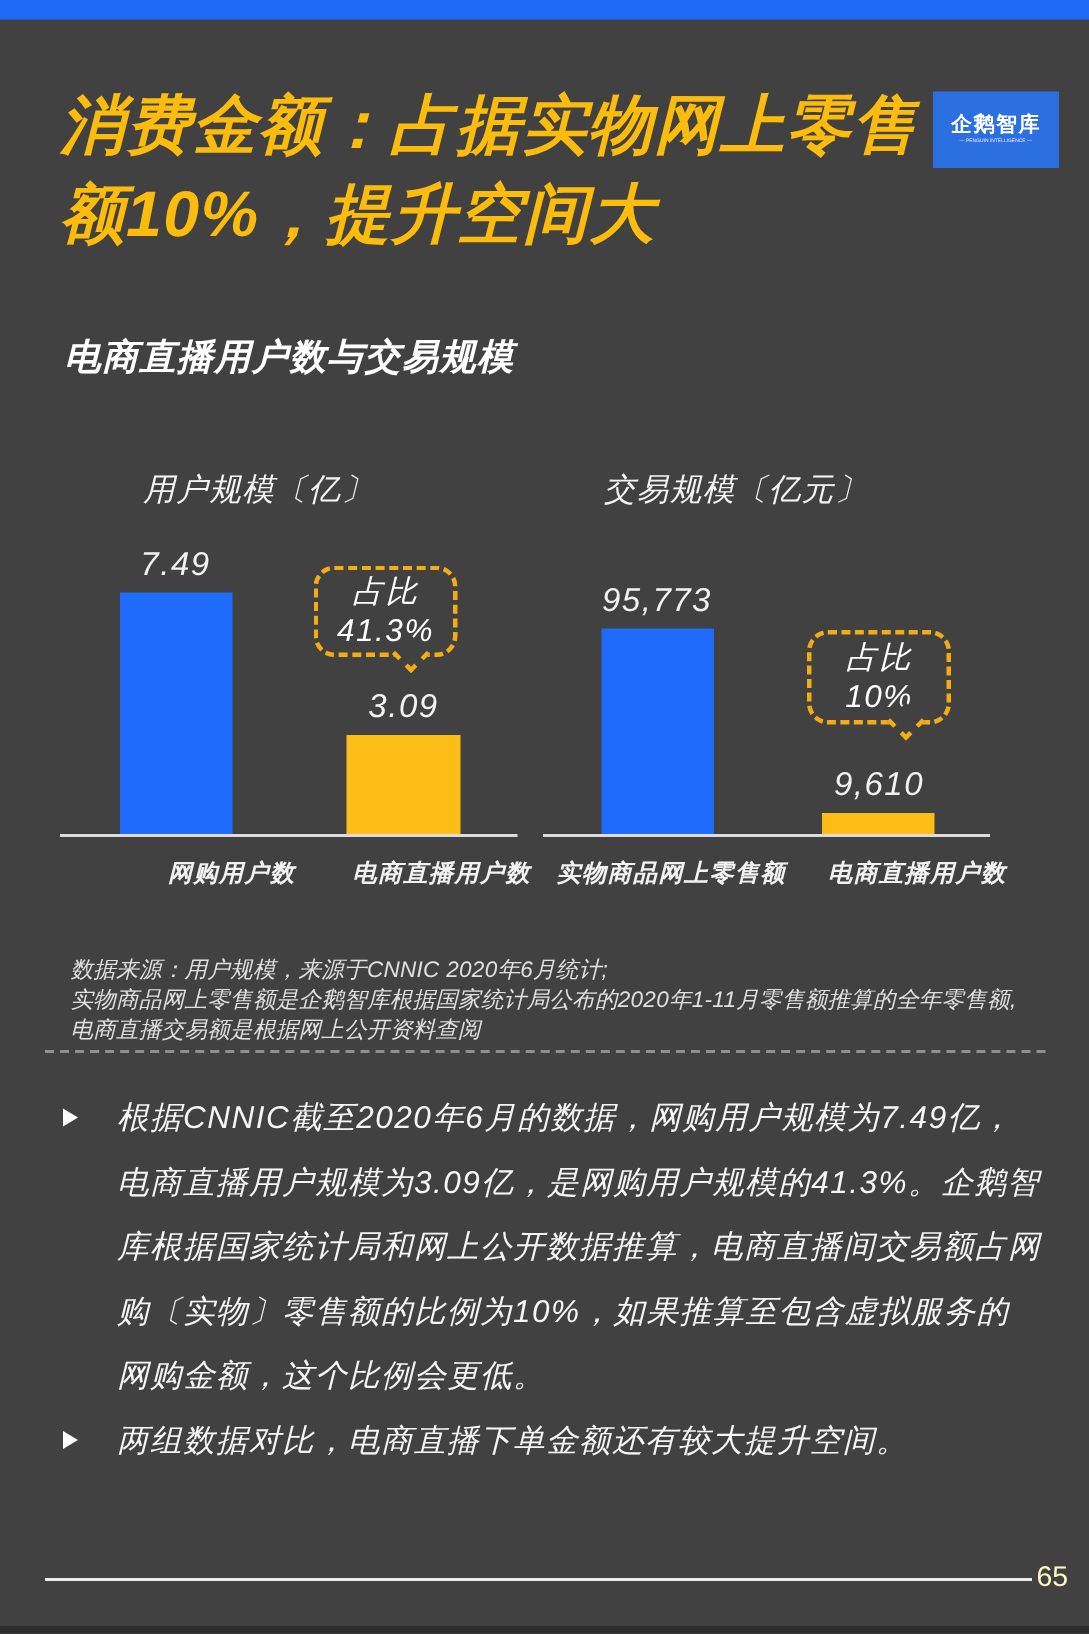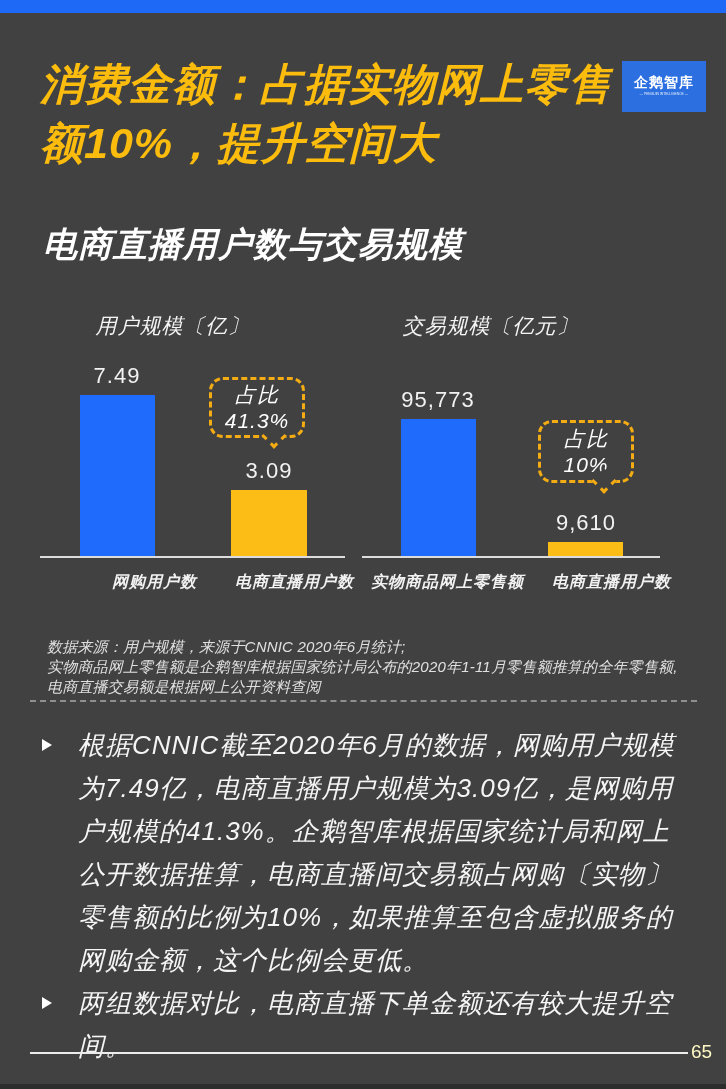--- a/index.html
+++ b/index.html
@@ -22,42 +22,42 @@
   .logo{
     left:622px;top:61px;width:84px;height:51px;background:#2B6FE0;
     display:flex;flex-direction:column;align-items:center;justify-content:center;
     color:#fff;
   }
   .logo-cn{font-size:14px;font-weight:bold;letter-spacing:1px;line-height:15px;}
   .logo-en{font-size:6px;transform:scale(0.55);transform-origin:center;white-space:nowrap;line-height:8px;opacity:.9;}
 
   .section-heading{
     left:43px;top:222px;width:600px;
-    color:#FFFFFF;font-weight:bold;font-style:italic;font-size:34px;letter-spacing:1px;
+    color:#FFFFFF;font-weight:bold;font-style:italic;font-size:24px;letter-spacing:1px;
   }
 
   
   #chart{left:0;top:300px;width:726px;height:300px;}
   .chart-title{top:12px;color:#F4F4F4;font-style:italic;font-size:21px;text-align:center;letter-spacing:1px;}
   .ct0{left:40px;width:265px;}
   .ct1{left:358px;width:265px;}
 
   .plot{left:0;top:0;width:726px;height:258px;}
   .axis{bottom:0;height:2px;background:#DCDCDC;}
   .axis0{left:40px;width:305px;}
   .axis1{left:362px;width:298px;}
   .bar{bottom:2px;}
   .b0{left:80px;width:75px;}
   .b1{left:231px;width:76px;}
   .b2{left:401px;width:75px;}
   .b3{left:548px;width:75px;}
 
   .vlabel{
     width:160px;text-align:center;color:#F2F2F2;
-    font-size:22px;letter-spacing:1px;
+    font-style:italic;font-size:22px;letter-spacing:1px;
   }
   .v0{left:37px;}  .v1{left:189px;}  .v2{left:358px;}  .v3{left:506px;}
 
   .bubble{
     border:3px dashed #F3AC13;border-radius:14px;
     display:flex;flex-direction:column;align-items:center;justify-content:center;
     color:#fff;font-style:italic;font-size:21px;line-height:26px;letter-spacing:1px;
   }
   .bubble .tail{
     position:absolute;width:15px;height:15px;background:#414141;
@@ -88,21 +88,21 @@
 
   
   .bullets{left:42px;top:724px;width:652px;}
   .bullet{display:flex;margin:0 0 0 0;}
   .bullet-marker{
     flex:0 0 10px;width:0;height:0;margin:15px 16px 0 0;
     border-left:10px solid #FFFFFF;
     border-top:6px solid transparent;border-bottom:6px solid transparent;
   }
   .bullet-text{
-    color:#F5F5F5;font-style:italic;font-size:26px;line-height:43px;letter-spacing:1px;
+    color:#F5F5F5;font-style:italic;font-size:21px;line-height:43px;letter-spacing:1px;
   }
 
   
   .footer-line{left:30px;top:1052px;width:658px;height:2px;background:#ECECEC;}
   .page-number{left:691px;top:1041px;color:#fef9c3;font-size:19px;}
   .bottom-strip{left:0;top:1084px;width:726px;height:5px;background:#2D2D2D;}
 </style>
 </head>
 <body>
 

